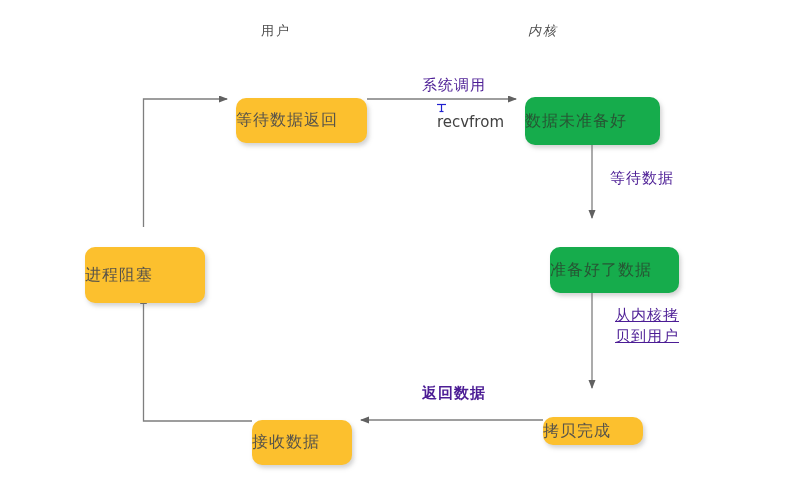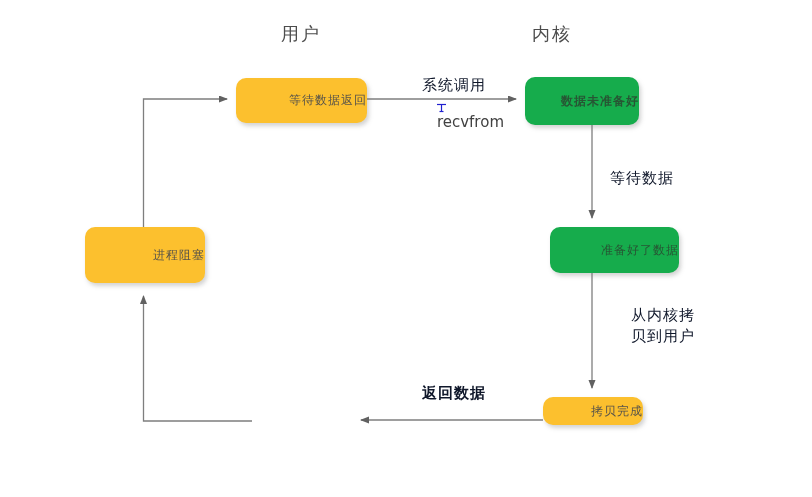--- a/index.html
+++ b/index.html
@@ -16,48 +16,48 @@
     overflow: hidden;
   }
   #wires {
     position: absolute;
     left: 0; top: 0;
     width: 812px; height: 497px;
   }
   .lane-title {
     position: absolute;
     width: 80px;
-    text-align: center;
-    font-size: 18px;
+    font-size: 13px;
     color: #4d4d4d;
     letter-spacing: 2px;
   }
   .node {
     position: absolute;
     display: flex;
     align-items: center;
-    justify-content: flex-end;
+    justify-content: flex-start;
     border-radius: 10px;
-    font-size: 12px;
+    font-size: 16px;
     letter-spacing: 1px;
     box-shadow: 2px 3px 4px rgba(130,130,130,0.35);
     cursor: default;
+    margin-top: 20px;
   }
   .node.user-node {
     background: #FCC02E;
     color: #57534A;
   }
   .node.kernel-node {
     background: #16AC4C;
     color: #275634;
   }
   .edge-label {
     position: absolute;
     font-size: 15px;
-    color: #0f172a;
+    color: #4c1d95;
     letter-spacing: 1px;
     text-align: center;
   }
   .edge-label.code {
     color: #414141;
     letter-spacing: 0;
     text-align: right;
   }
   .edge-label.wrap2 {
     width: 66px;
@@ -86,52 +86,55 @@
     </defs>
     <path d="M367,99 H516" fill="none" stroke="#7E7E7E" stroke-width="1.3" marker-end="url(#arr)"></path>
     <path d="M592,125 V218" fill="none" stroke="#7E7E7E" stroke-width="1.3" marker-end="url(#arr)"></path>
     <path d="M592,273 V388" fill="none" stroke="#7E7E7E" stroke-width="1.3" marker-end="url(#arr)"></path>
     <path d="M543,420 H361" fill="none" stroke="#7E7E7E" stroke-width="1.3" marker-end="url(#arr)"></path>
     <path d="M252,421 H143.5 V296" fill="none" stroke="#7E7E7E" stroke-width="1.3" marker-end="url(#arr)"></path>
     <path d="M143.5,227 V99 H227" fill="none" stroke="#7E7E7E" stroke-width="1.3" marker-end="url(#arr)"></path>
   </svg>
 
   <div class="lane-title" style="left:261px; top:22px;">用户</div>
-  <div class="lane-title" style="left:512px; top:22px;">内核</div>
+  <div class="lane-title" style="left:528px; top:22px;font-style:italic;">内核</div>
 
   <div class="node user-node" style="left:236px; top:78px; width:131px; height:45px;">
     <span>等待数据返回</span>
   </div>
 
-  <div class="node kernel-node" style="left:525px; top:77px; width:114px; height:48px;font-weight:bold;">
+  <div class="node kernel-node" style="left:525px; top:77px; width:135px; height:48px;">
     <span>数据未准备好</span>
   </div>
 
   <div class="node kernel-node" style="left:550px; top:227px; width:129px; height:46px;">
     <span>准备好了数据</span>
   </div>
 
   <div class="node user-node" style="left:543px; top:397px; width:100px; height:28px;">
     <span>拷贝完成</span>
   </div>
 
+  <div class="node user-node" style="left:252px; top:400px; width:100px; height:45px;">
+    <span>接收数据</span>
+  </div>
 
   <div class="node user-node" style="left:85px; top:227px; width:120px; height:56px;font-family:Liberation Mono, monospace;">
     <span>进程阻塞</span>
   </div>
 
   <div class="edge-label" style="left:404px; top:76px; width:100px;">系统调用</div>
 
   <svg class="anchor-glyph" viewBox="0 0 11 12" xmlns="http://www.w3.org/2000/svg">
     <line x1="1" y1="2.5" x2="10" y2="2.5" stroke="#2020CF" stroke-width="1.2"></line>
     <line x1="5.5" y1="2.5" x2="5.5" y2="9.5" stroke="#2020CF" stroke-width="1.2"></line>
     <line x1="3.5" y1="9.5" x2="7.5" y2="9.5" stroke="#2020CF" stroke-width="1.2"></line>
   </svg>
 
   <div class="edge-label code" style="left:404px; top:113px; width:100px;">recvfrom</div>
 
   <div class="edge-label" style="left:607px; top:169px; width:70px;">等待数据</div>
 
-  <div class="edge-label wrap2" style="left:631px; top:305px;">从内核拷贝到用户</div>
+  <div class="edge-label wrap2" style="left:615px; top:305px;text-decoration:underline;">从内核拷贝到用户</div>
 
   <div class="edge-label" style="left:418px; top:384px; width:72px;font-weight:bold;">返回数据</div>
 
 </div>
 
 </body></html>

